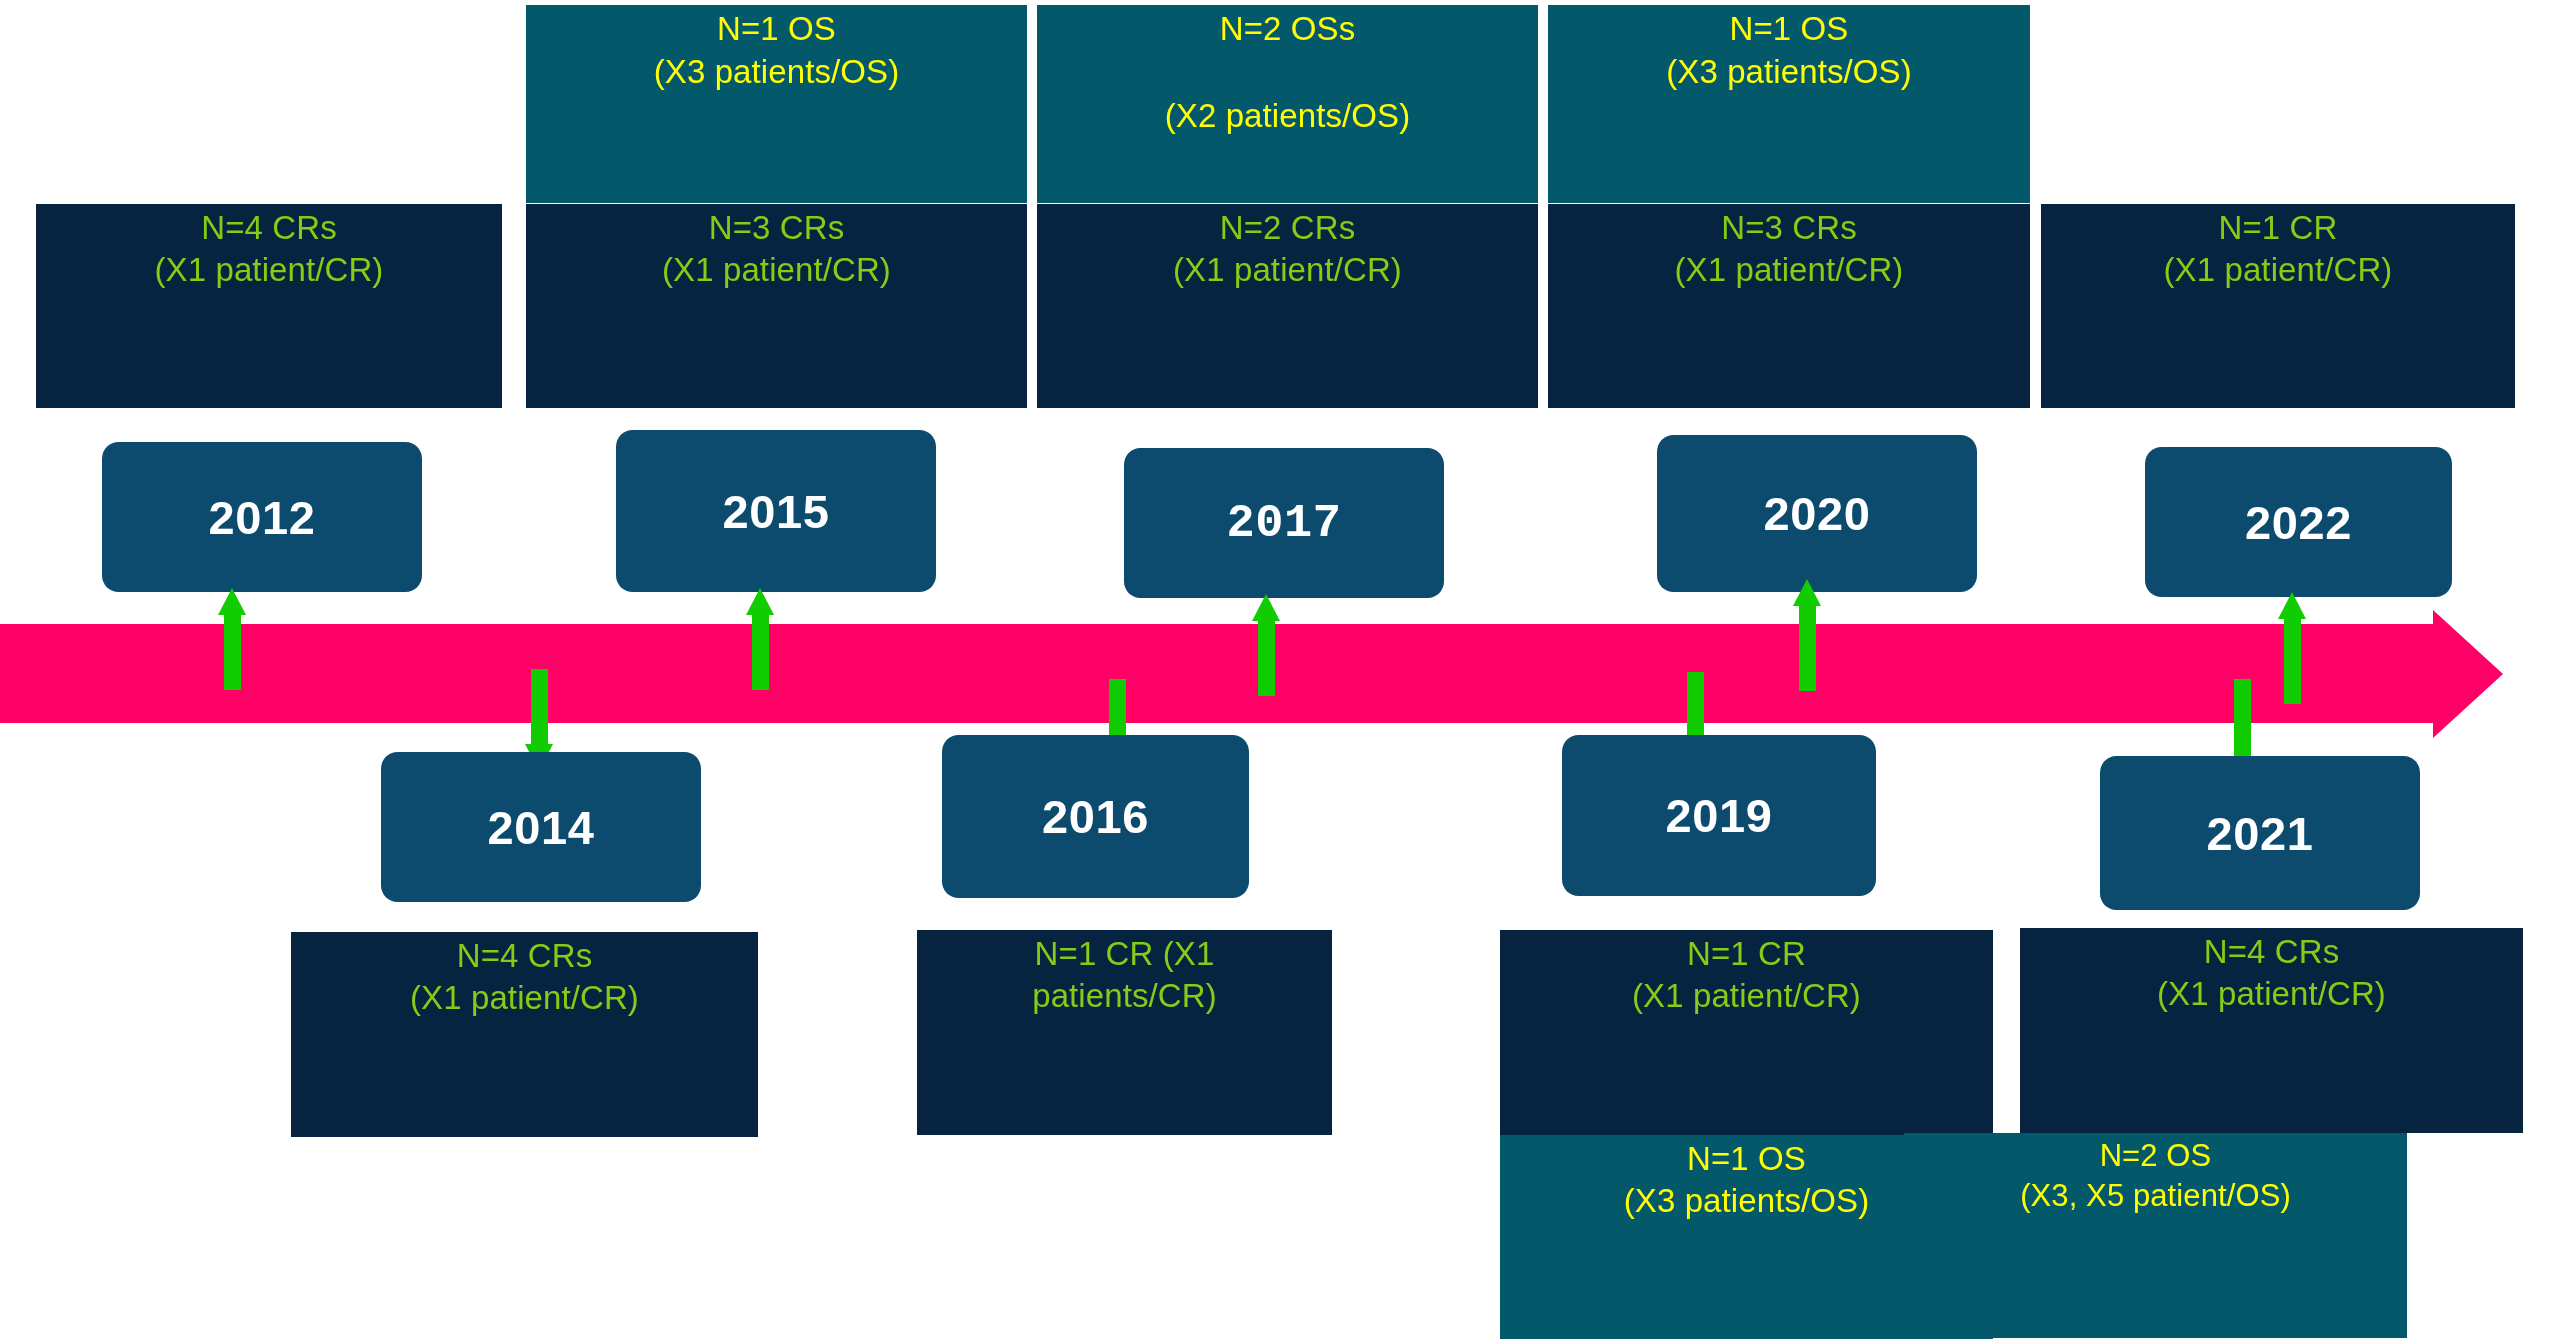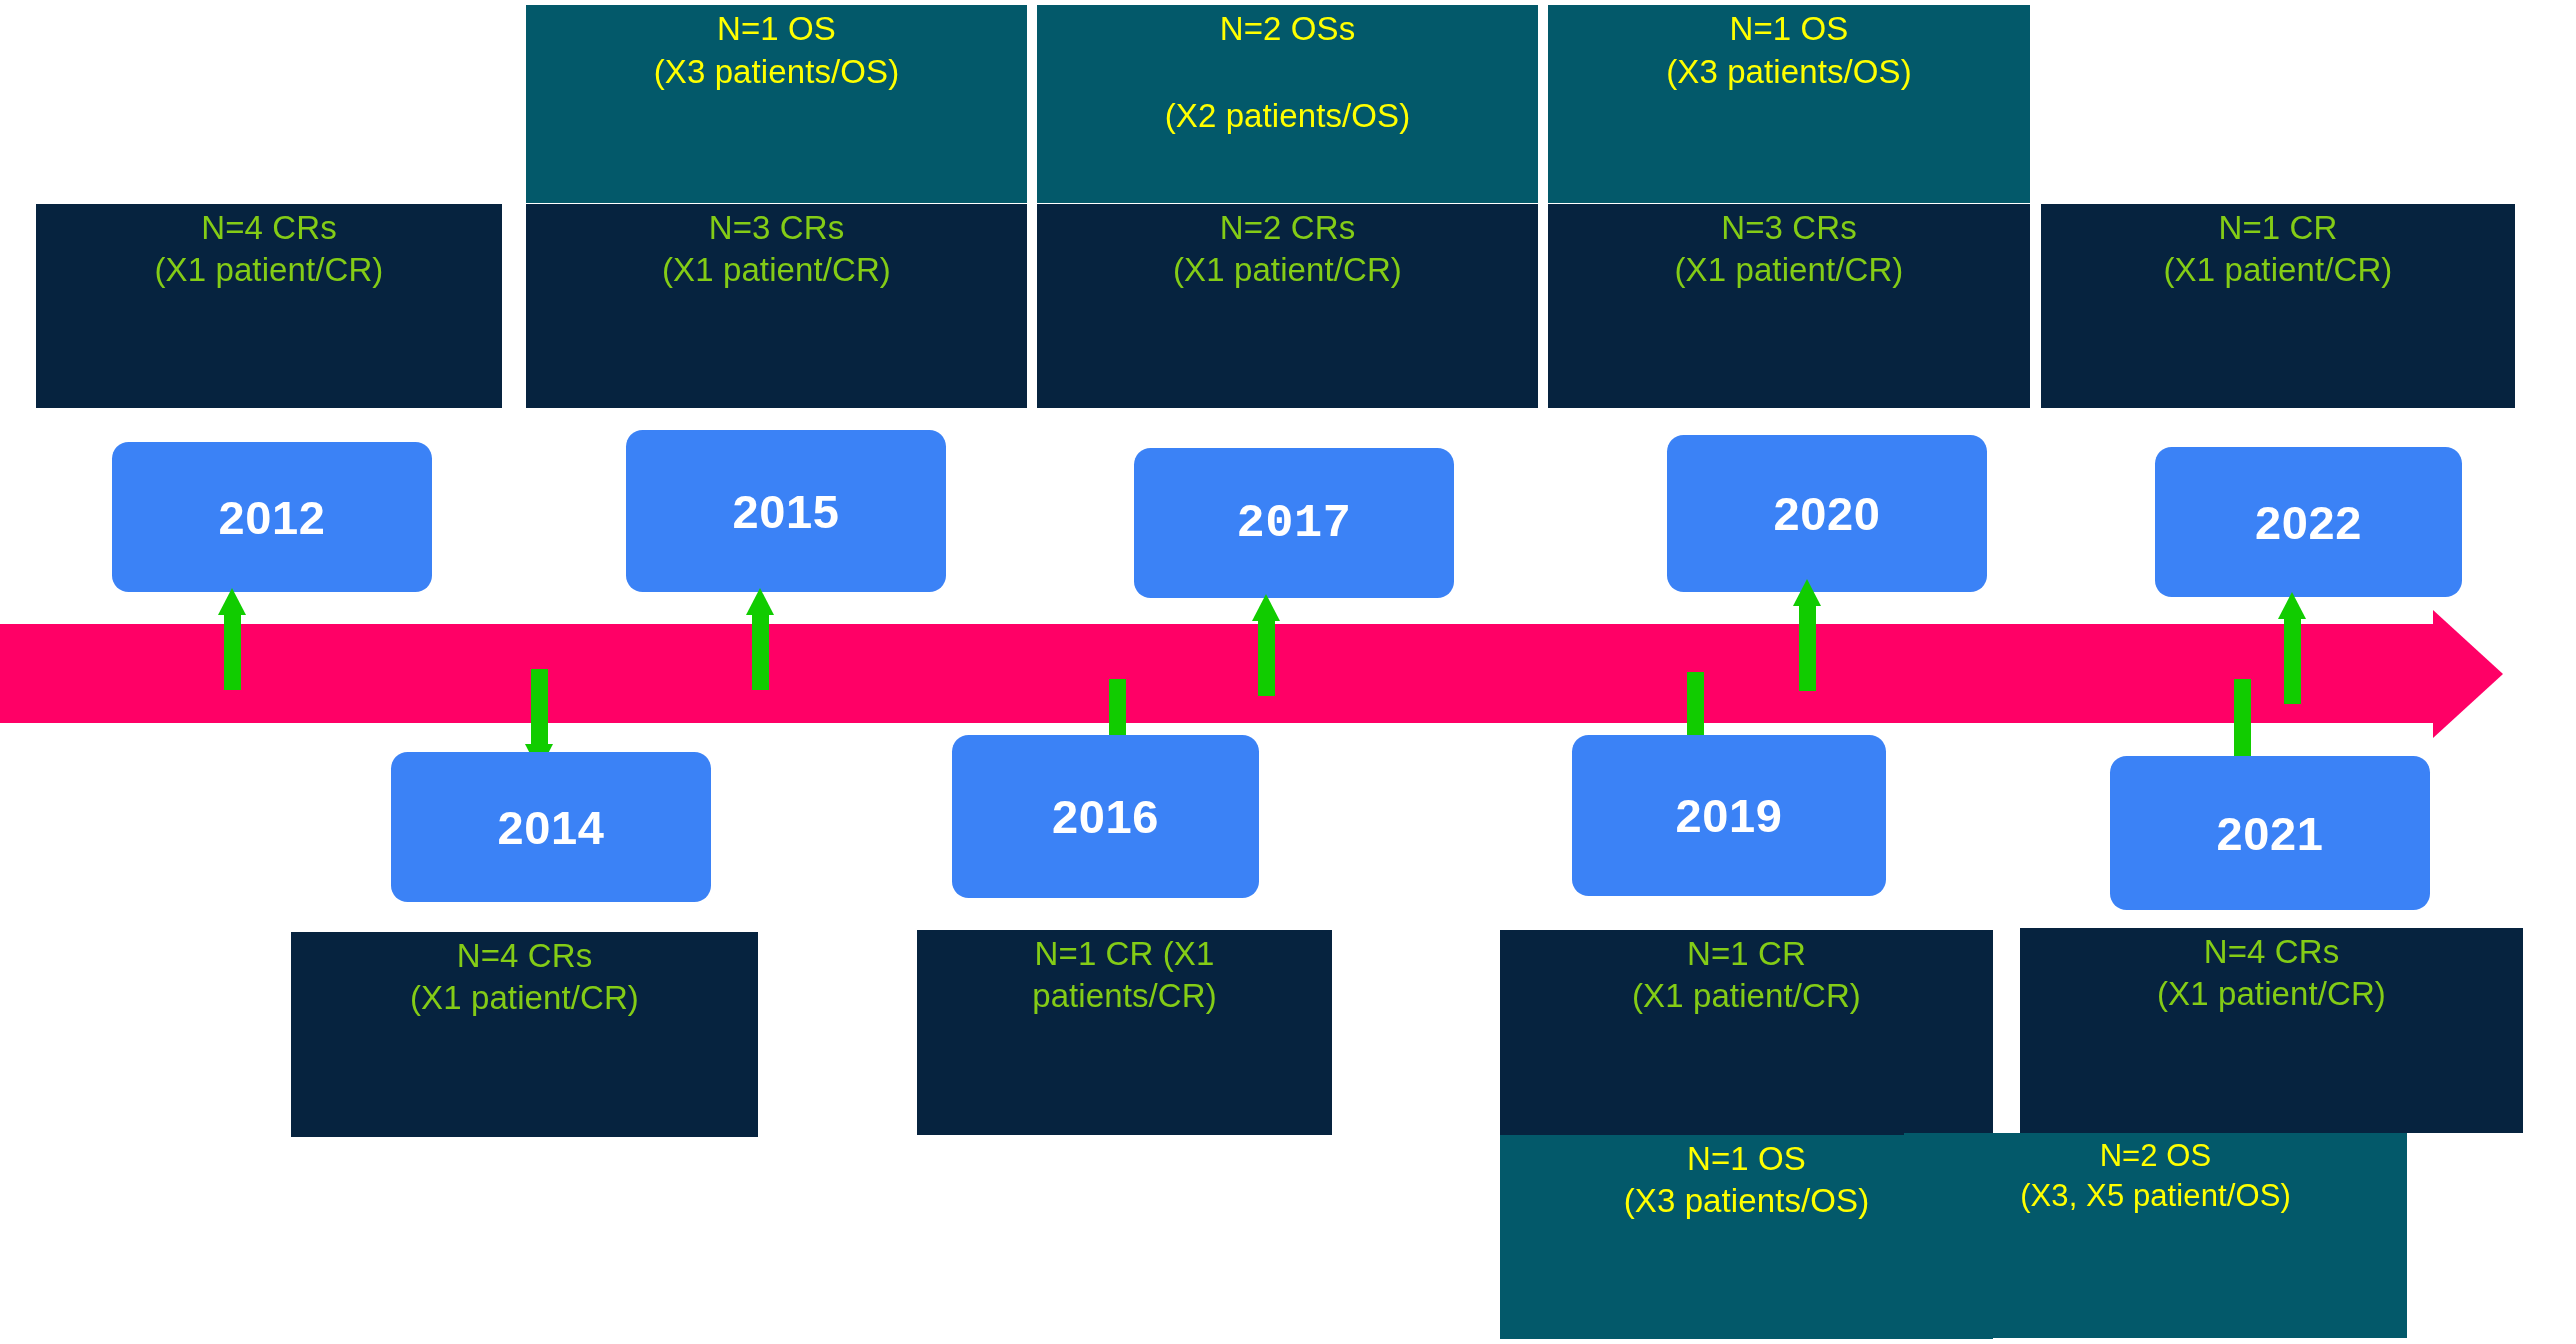--- a/index.html
+++ b/index.html
@@ -53,30 +53,29 @@
     height: 0;
     border-top: 64px solid transparent;
     border-bottom: 64px solid transparent;
     border-left: 70px solid #ff0066;
   }
 
   
   .year-pill {
     position: absolute;
     box-sizing: border-box;
-    background: #3b82f6;
+    background: #0c4a6e;
     border-radius: 16.6px;
     color: #ffffff;
     font-size: 47px;
     font-weight: bold;
     display: flex;
     align-items: center;
     justify-content: center;
     letter-spacing: 0.6px;
-    margin-left: 10px;
   }
 
   
   .g-arrow {
     position: absolute;
     width: 29.5px;
   }
   .g-arrow .shaft {
     position: absolute;
     left: 6.4px;

